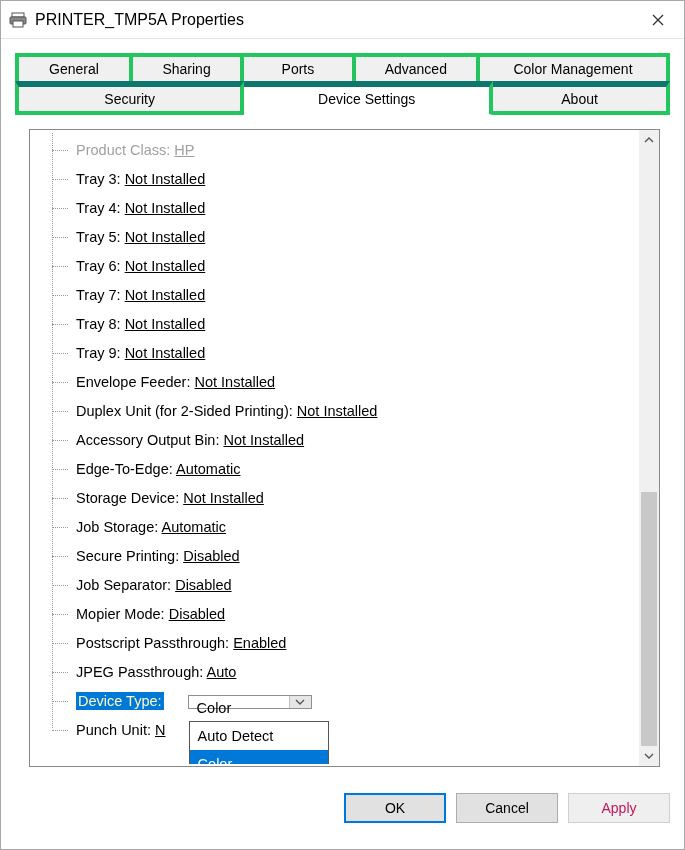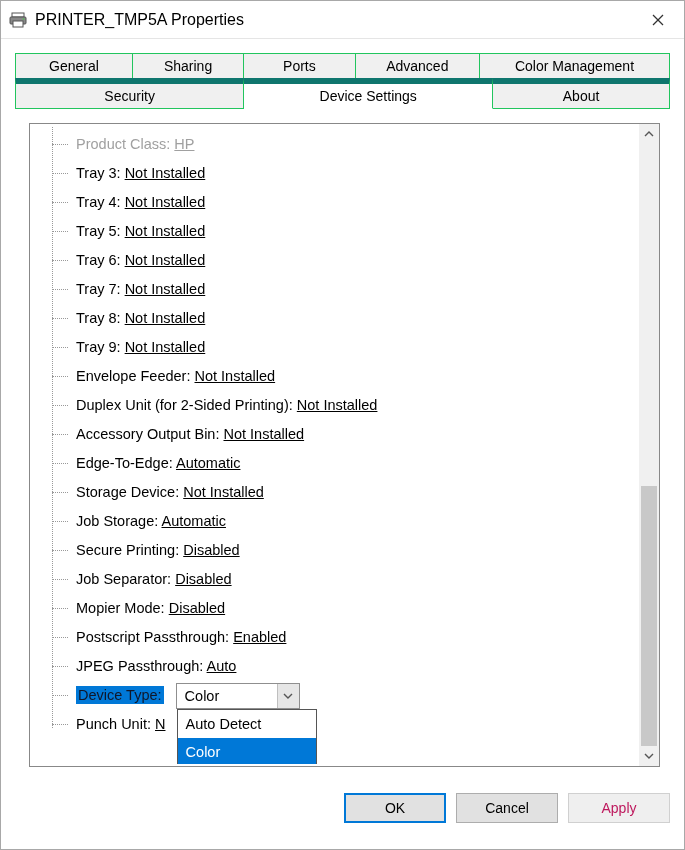--- a/index.html
+++ b/index.html
@@ -46,21 +46,21 @@
     padding: 14px 14px 0 14px;
   }
   .tabs-row {
     display: flex;
   }
   .tab {
     flex: 1;
     text-align: center;
     padding: 4px 0;
     font-size: 14px;
-    border: 1px solid #22c55e;
+    border: 4px solid #22c55e;
     background: #f0f0f0;
     cursor: default;
     position: relative;
   }
   .tabs-row.row1 .tab { border-bottom: none; }
   .tabs-row.row2 .tab { border-top: 6px solid #0f766e; }
   .tab.active {
     background: #fff;
     border-bottom: 1px solid #fff;
     z-index: 2;
@@ -107,32 +107,32 @@
     left: -24px;
     top: 14px;
     width: 16px;
     border-top: 1px dotted #999;
   }
   .dim { color: #a0a0a0; }
   .lbl { }
   .val { text-decoration: underline; }
   .row.selected .lbl {
     background: #0078d7;
-    color: #0f172a;
+    color: #fef9c3;
     padding: 1px 2px;
   }
   .combo {
     display: inline-flex;
     align-items: stretch;
-    height: 26px;
+    height: 14px;
     border: 1px solid #8f8f8f;
     background: #fff;
     vertical-align: middle;
     position: relative;
-    margin-left: 8px;
+    margin-left: 20px;
   }
   .combo .combo-text {
     padding: 0 8px;
     line-height: 24px;
     min-width: 100px;
   }
   .combo .combo-btn {
     width: 22px;
     background: #e6e6e6;
     border-left: 1px solid #bfbfbf;

